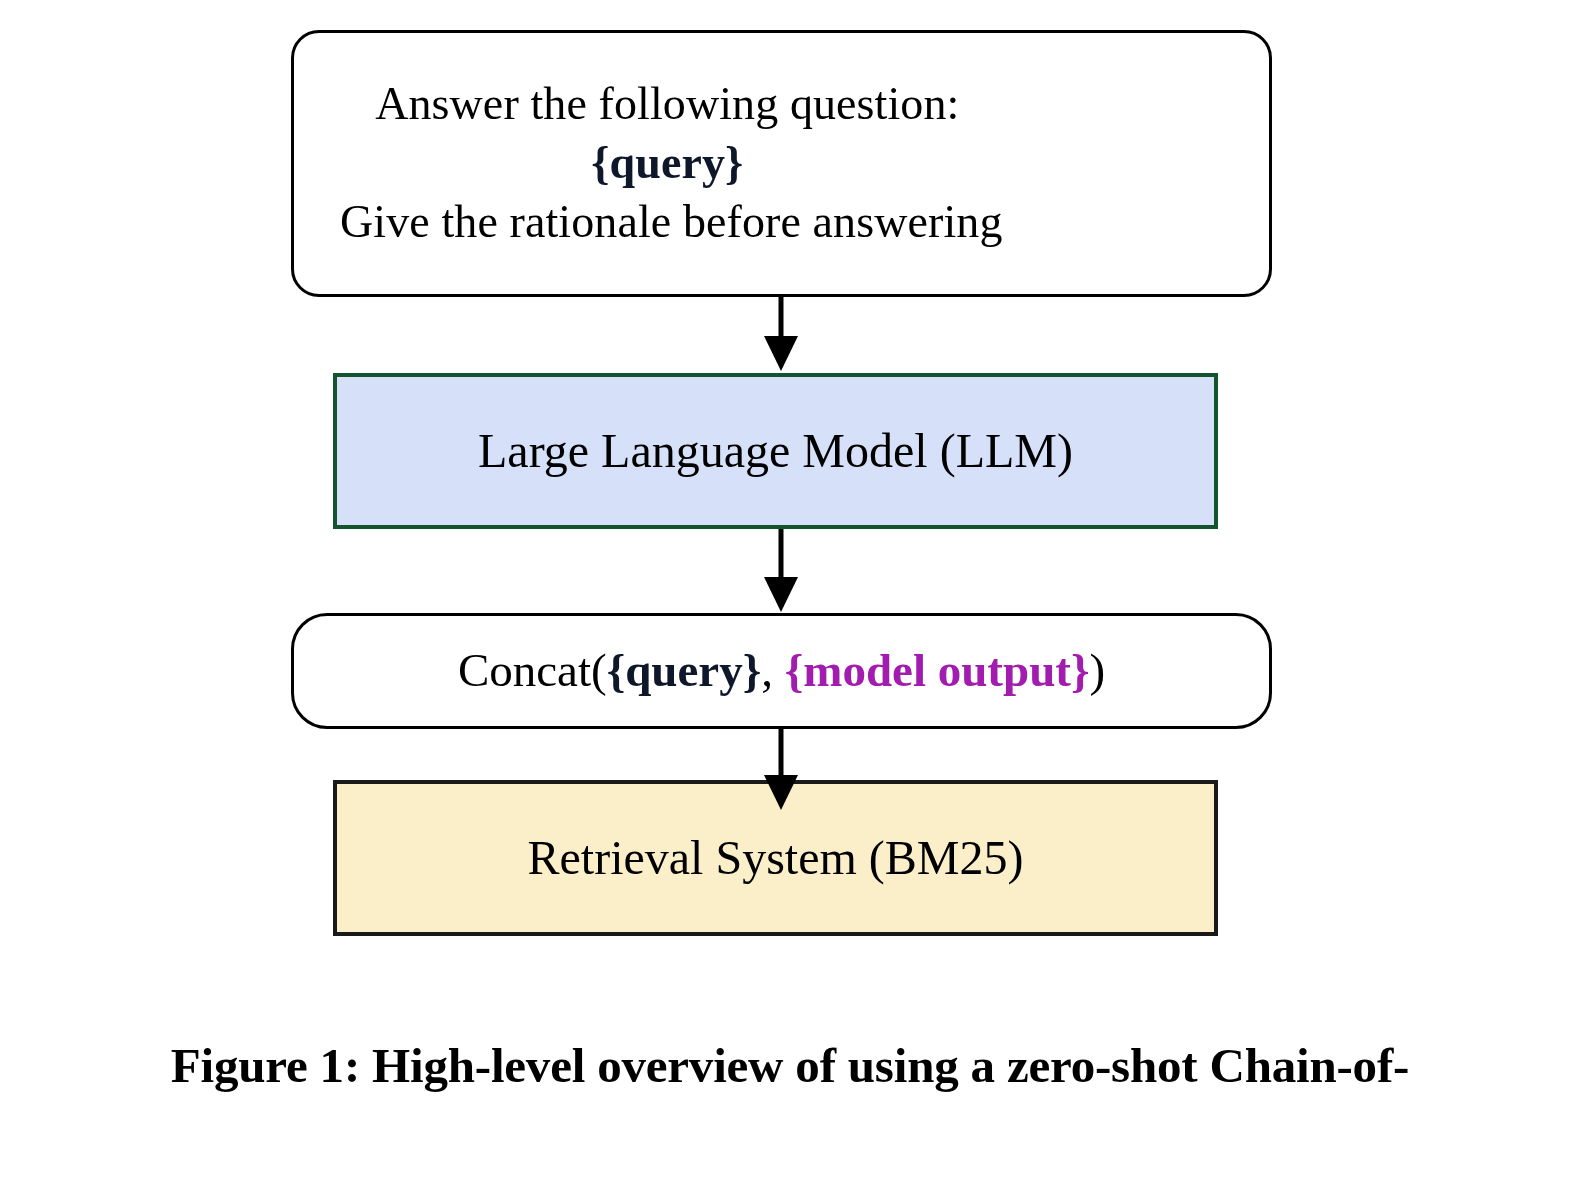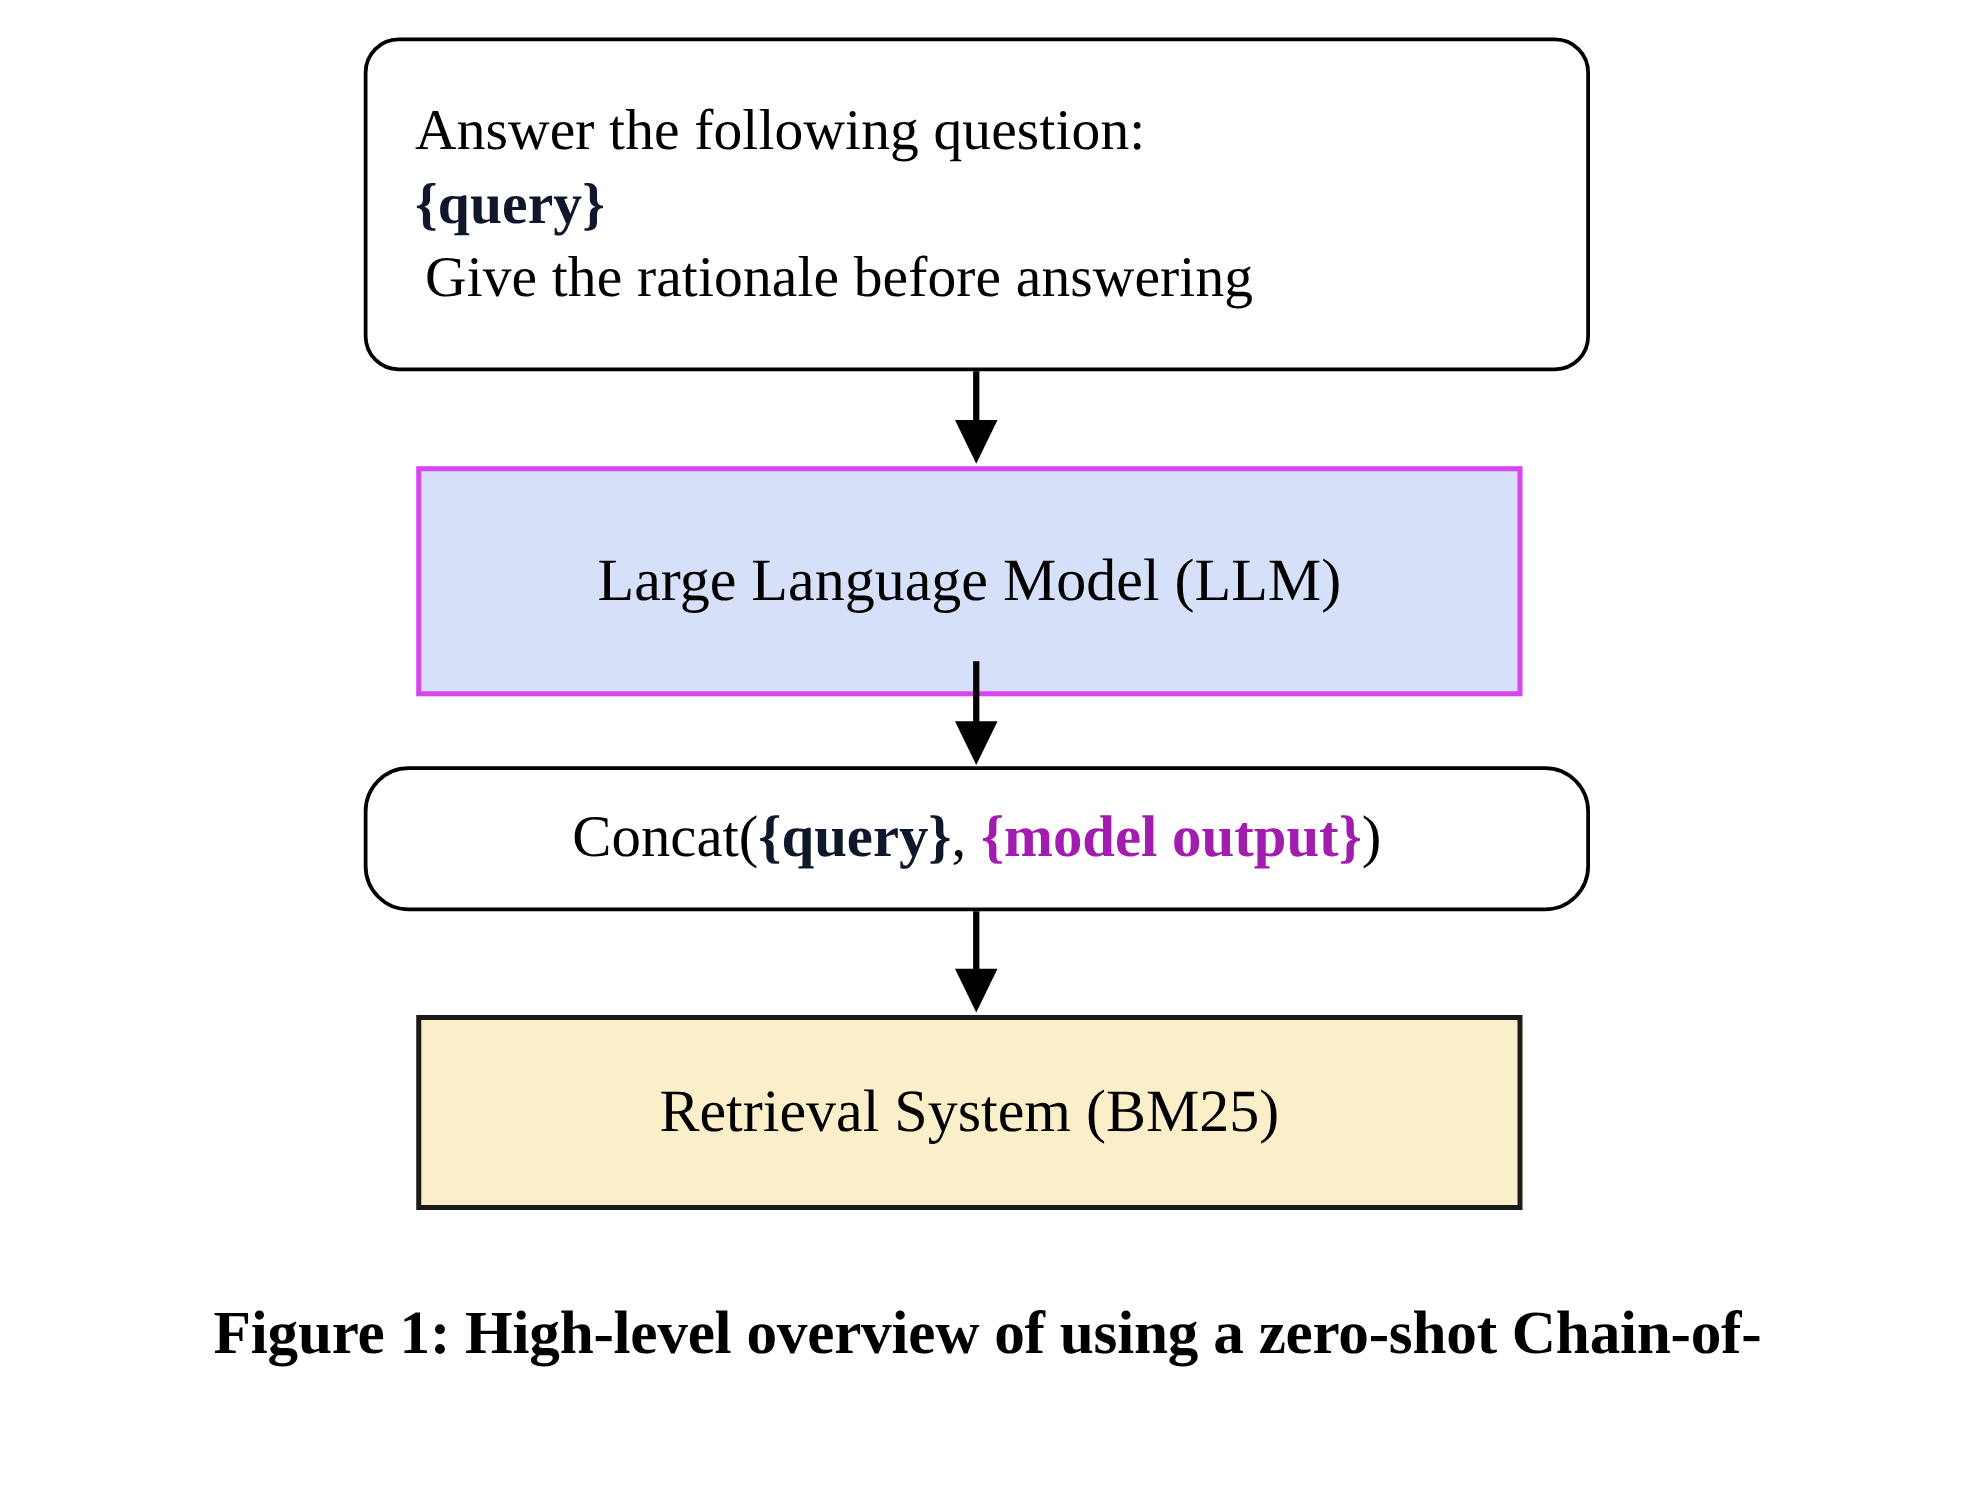--- a/index.html
+++ b/index.html
@@ -46,40 +46,41 @@
   }
   .prompt-text {
     padding-left: 38px;
     padding-right: 20px;
     line-height: 1.28;
     font-size: 46px;
     letter-spacing: 0.1px;
   }
   .prompt-line {
     white-space: nowrap;
+    text-align: center;
   }
   .prompt-line.indent {
     padding-left: 8px;
   }
   .tok-query {
     color: #0f172a;
     font-weight: bold;
   }
   .tok-model {
     color: #a21caf;
     font-weight: bold;
   }
 
   
   .node-llm {
     left: 333px;
     top: 373px;
     width: 885px;
-    height: 184px;
-    border: 4px solid #d946ef;
+    height: 156px;
+    border: 4px solid #14532d;
     background: #d6e0f8;
   }
   .node-llm .node-label {
     font-size: 48px;
   }
 
   
   .node-concat {
     left: 291px;
     top: 613px;
@@ -90,21 +91,21 @@
     background: #ffffff;
   }
   .node-concat .node-label {
     font-size: 47px;
     white-space: nowrap;
   }
 
   
   .node-retrieval {
     left: 333px;
-    top: 812px;
+    top: 780px;
     width: 885px;
     height: 156px;
     border: 4px solid #1a1a1a;
     background: #faefc8;
   }
   .node-retrieval .node-label {
     font-size: 48px;
   }
 
   .node-label {

